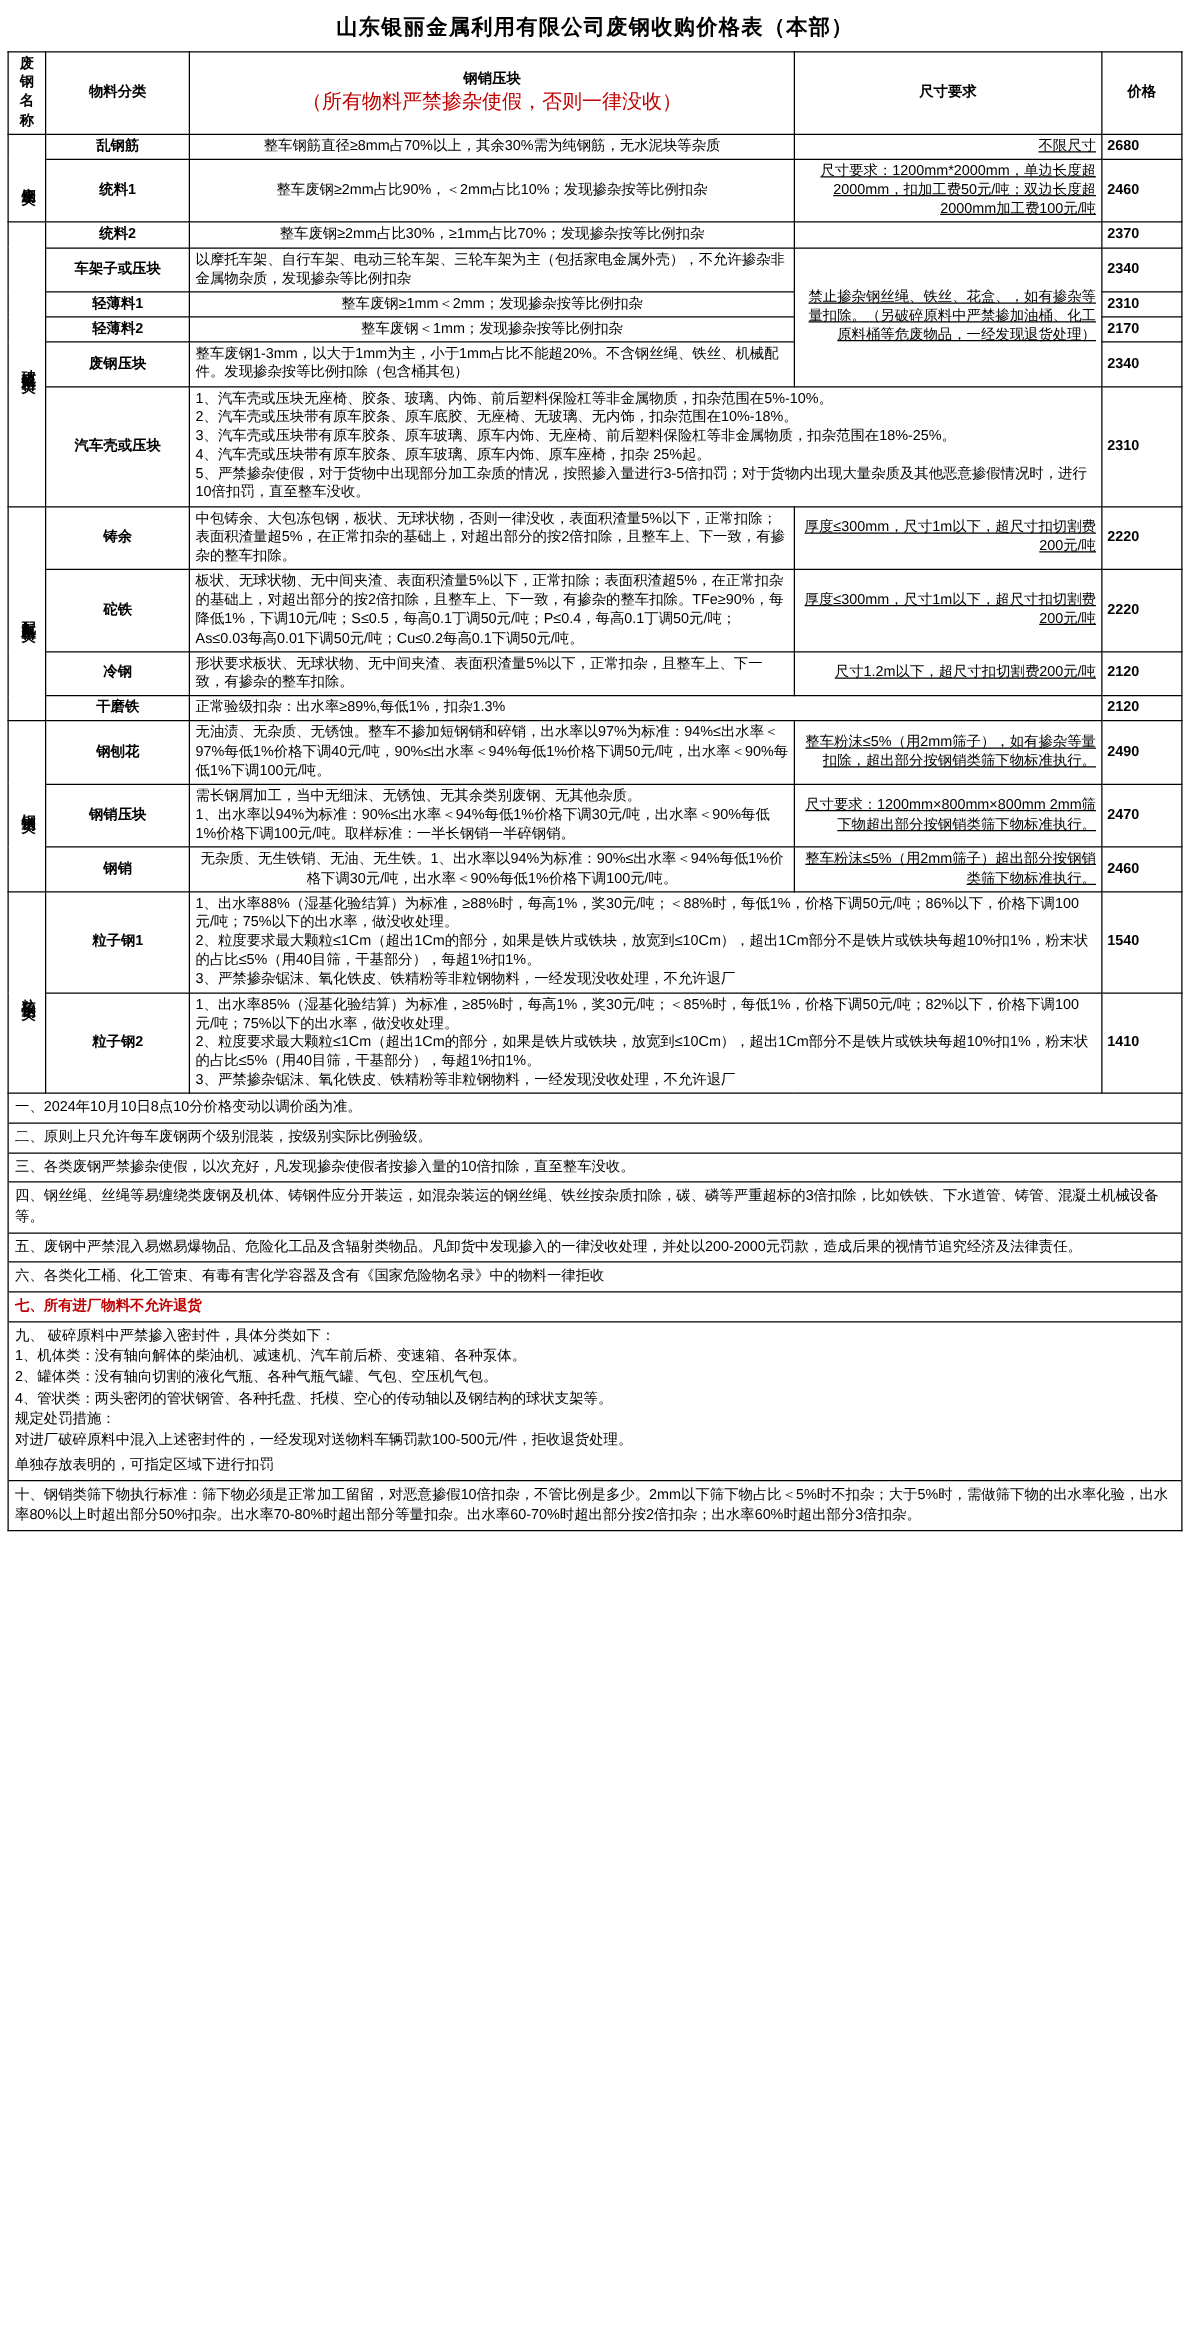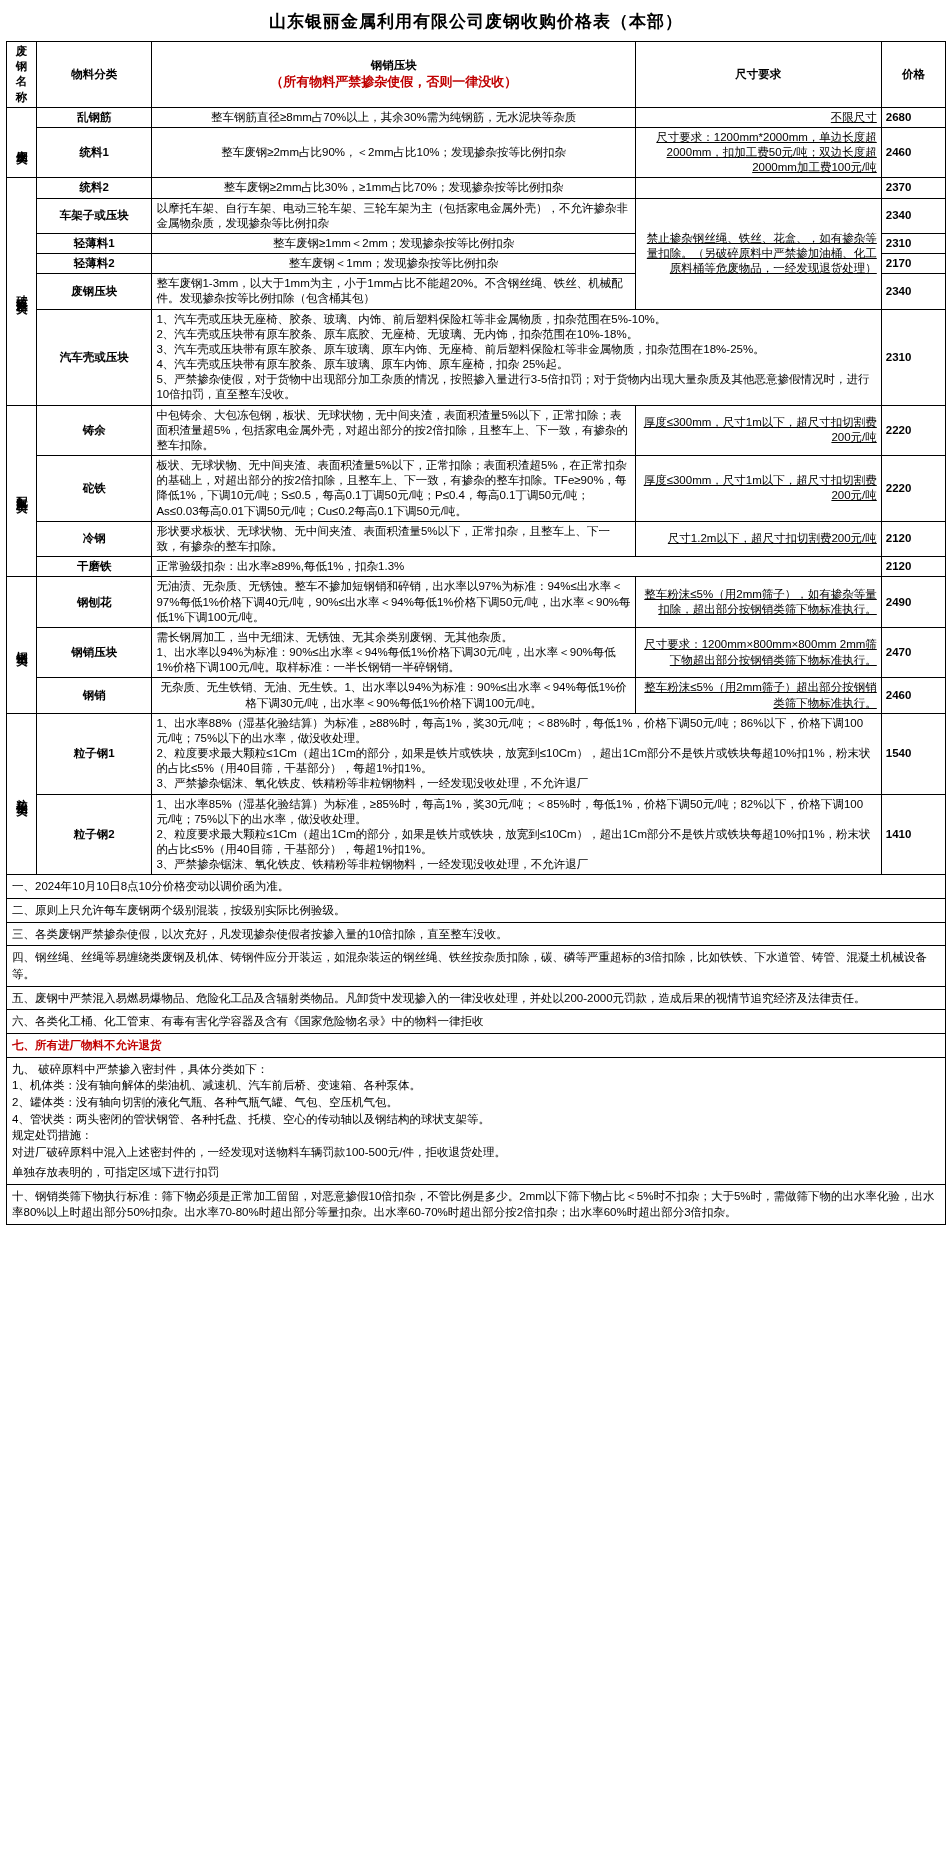--- a/index.html
+++ b/index.html
@@ -8,21 +8,21 @@
   .doc-title{text-align:center;font-size:17px;font-weight:bold;letter-spacing:1px;margin:6px 0 8px 0;}
   table.main{border-collapse:collapse;width:940px;table-layout:fixed;}
   table.main td,table.main th{border:1px solid #000;padding:2px 4px;font-size:11.5px;line-height:1.32;vertical-align:middle;}
   .hdr{text-align:center;font-weight:bold;font-size:13px;}
   .cat{text-align:center;font-weight:bold;font-size:13px;width:26px;}
   .mat{text-align:center;font-size:12.5px;font-weight:bold;}
   .price{font-size:13px;font-weight:bold;}
   .std{font-size:11.5px;text-align:left;}
   .std.ctr{text-align:center;}
   .size{font-size:11.5px;text-align:right;text-decoration:underline;}
-  .warn{color:#c00000;font-weight:bold;font-size:13px;}
+  .warn{color:#c00000;font-weight:normal;font-size:16px;}
   .notes{width:940px;border:1px solid #000;border-top:none;box-sizing:border-box;}
   .note{border-bottom:1px solid #000;padding:3px 5px;font-size:11.5px;line-height:1.45;}
   .note:last-child{border-bottom:none;}
   .note.red{color:#c00000;font-weight:bold;}
   .catv{writing-mode:vertical-rl;text-orientation:upright;letter-spacing:2px;margin:0 auto;}
 </style>
 </head>
 <body>
 
 <div class="page">
@@ -103,21 +103,21 @@
 4、汽车壳或压块带有原车胶条、原车玻璃、原车内饰、原车座椅，扣杂 25%起。
 5、严禁掺杂使假，对于货物中出现部分加工杂质的情况，按照掺入量进行3-5倍扣罚；对于货物内出现大量杂质及其他恶意掺假情况时，进行10倍扣罚，直至整车没收。</td>
         <td class="price">2310</td>
       </tr>
 
       <tr>
         <td class="cat" rowspan="4">
             <div class="catv">配重料类</div>
           </td>
         <td class="mat">铸余</td>
-        <td class="std">中包铸余、大包冻包钢，板状、无球状物，无中间夹渣，表面积渣量5%以下，正常扣除；表面积渣量超5%，包括家电金属外壳，对超出部分的按2倍扣除，且整车上、下一致，有掺杂的整车扣除。</td>
+        <td class="std">中包铸余、大包冻包钢，板状、无球状物，否则一律没收，表面积渣量5%以下，正常扣除；表面积渣量超5%，在正常扣杂的基础上，对超出部分的按2倍扣除，且整车上、下一致，有掺杂的整车扣除。</td>
         <td class="size">厚度≤300mm，尺寸1m以下，超尺寸扣切割费200元/吨</td>
         <td class="price">2220</td>
       </tr>
       <tr>
         <td class="mat">砣铁</td>
         <td class="std">板状、无球状物、无中间夹渣、表面积渣量5%以下，正常扣除；表面积渣超5%，在正常扣杂的基础上，对超出部分的按2倍扣除，且整车上、下一致，有掺杂的整车扣除。TFe≥90%，每降低1%，下调10元/吨；S≤0.5，每高0.1丁调50元/吨；P≤0.4，每高0.1丁调50元/吨；As≤0.03每高0.01下调50元/吨；Cu≤0.2每高0.1下调50元/吨。</td>
         <td class="size">厚度≤300mm，尺寸1m以下，超尺寸扣切割费200元/吨</td>
         <td class="price">2220</td>
       </tr>
       <tr>

